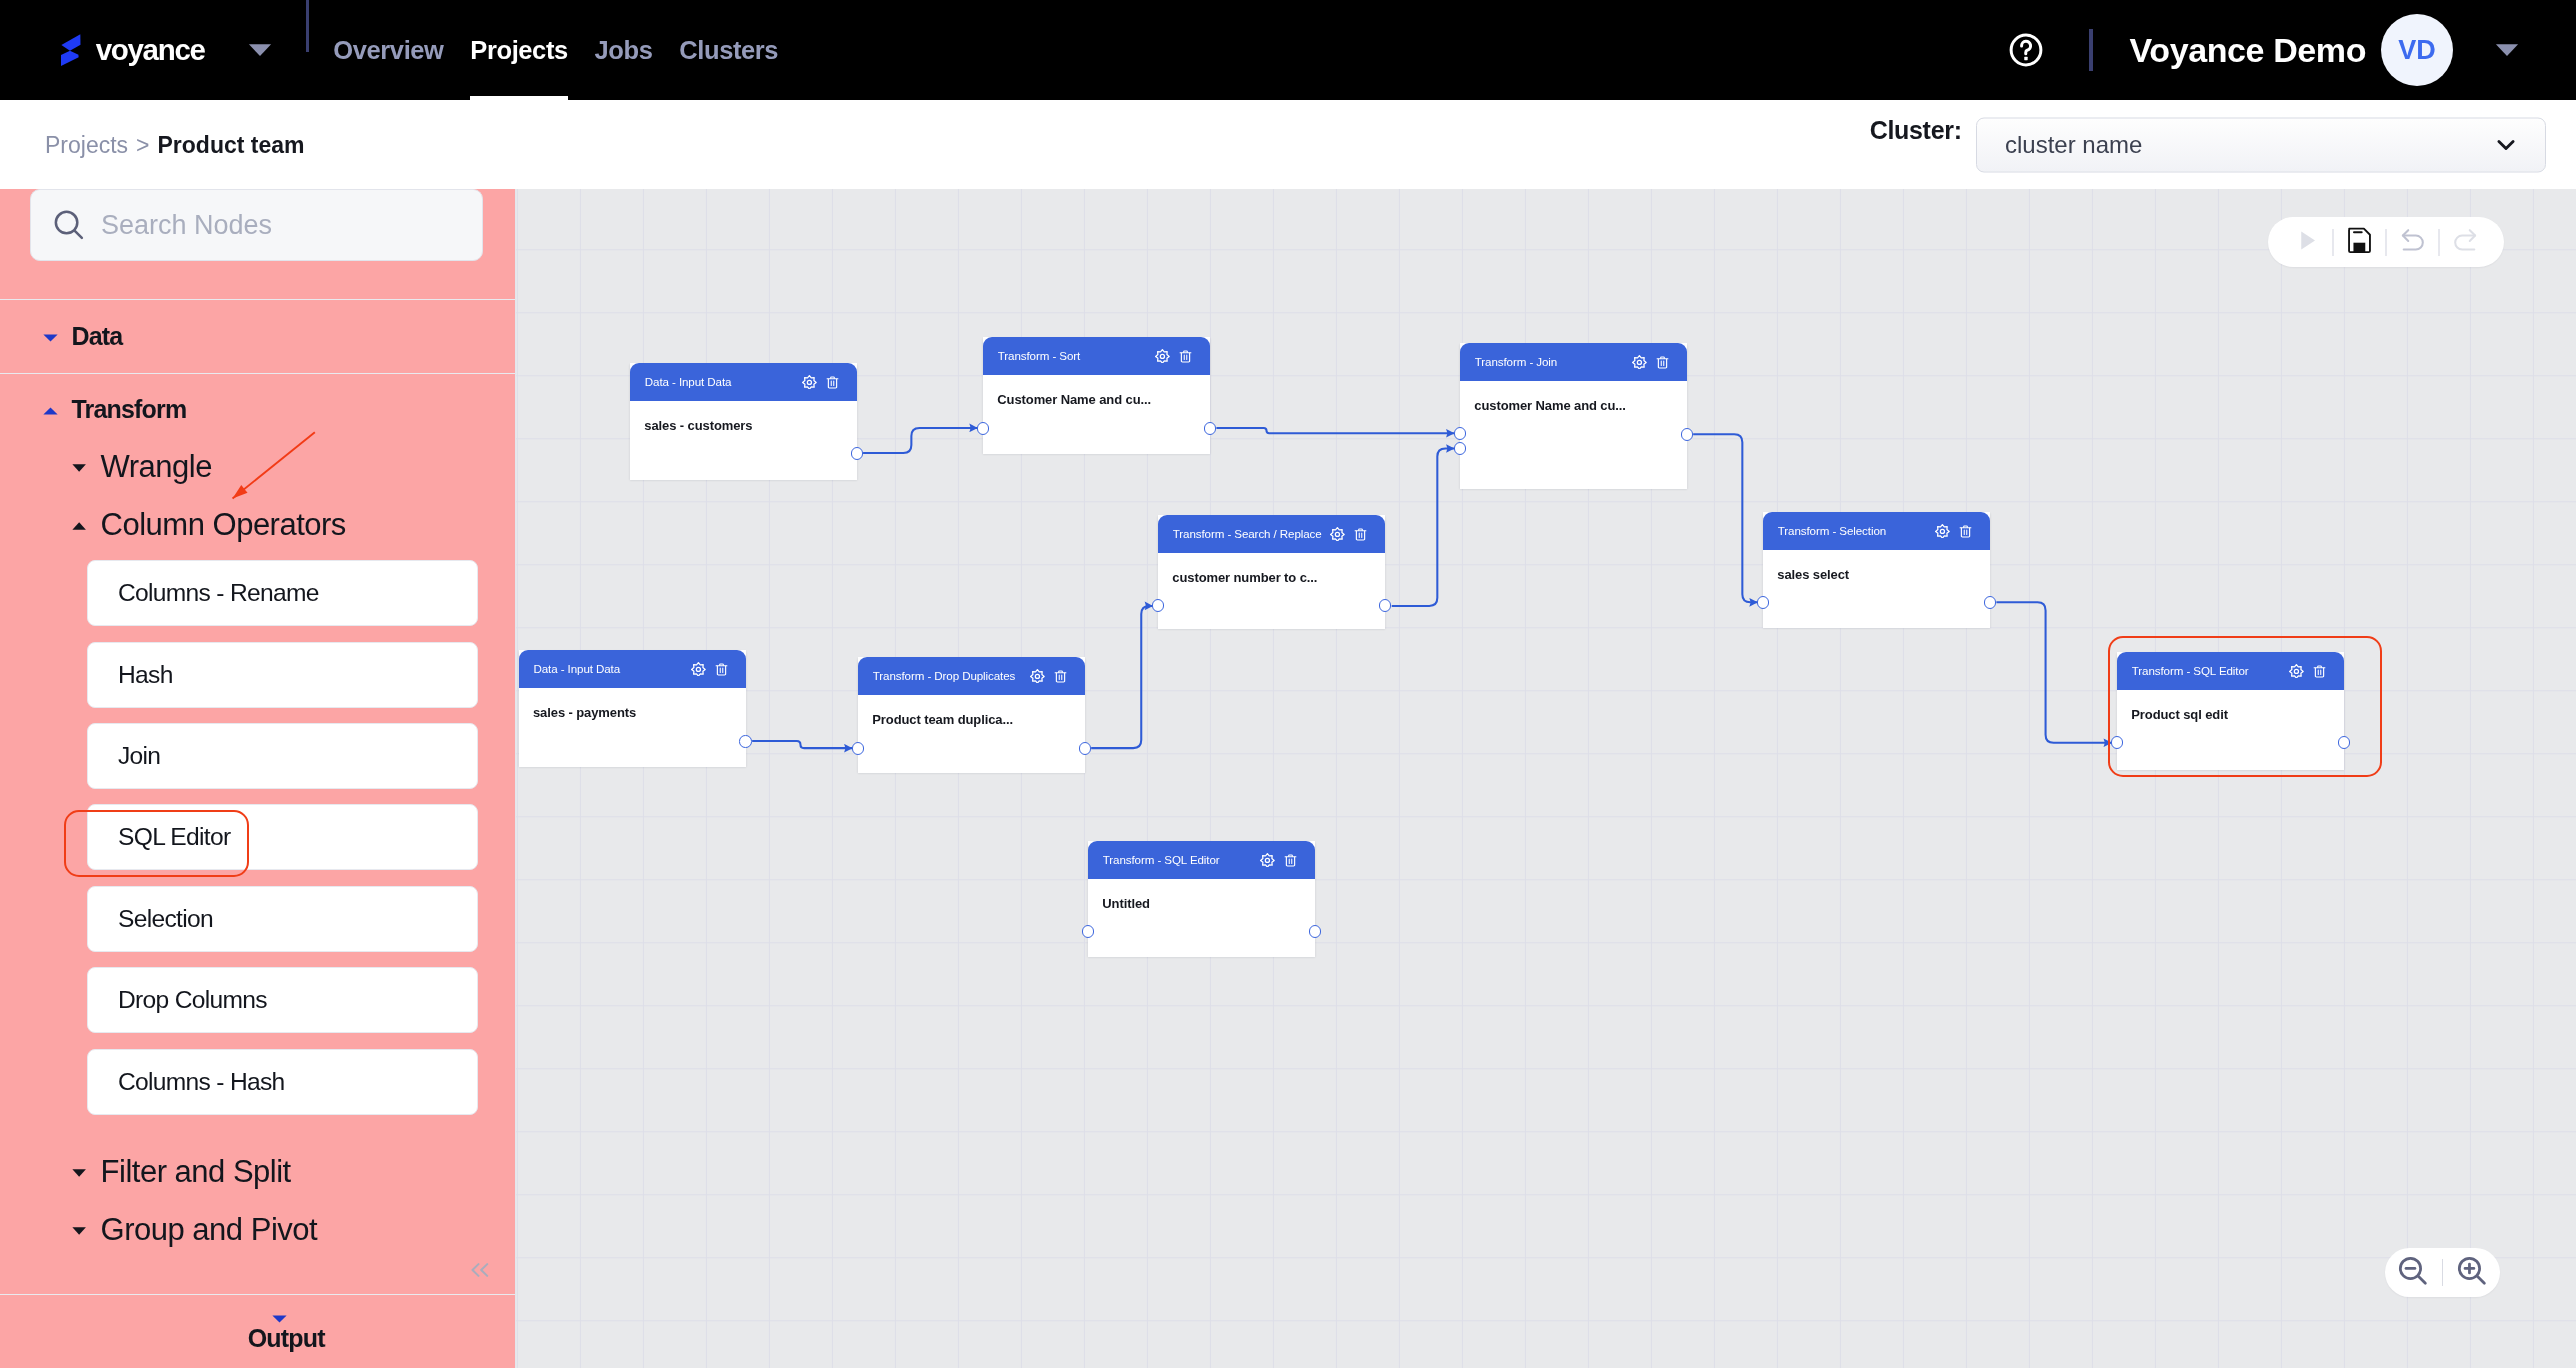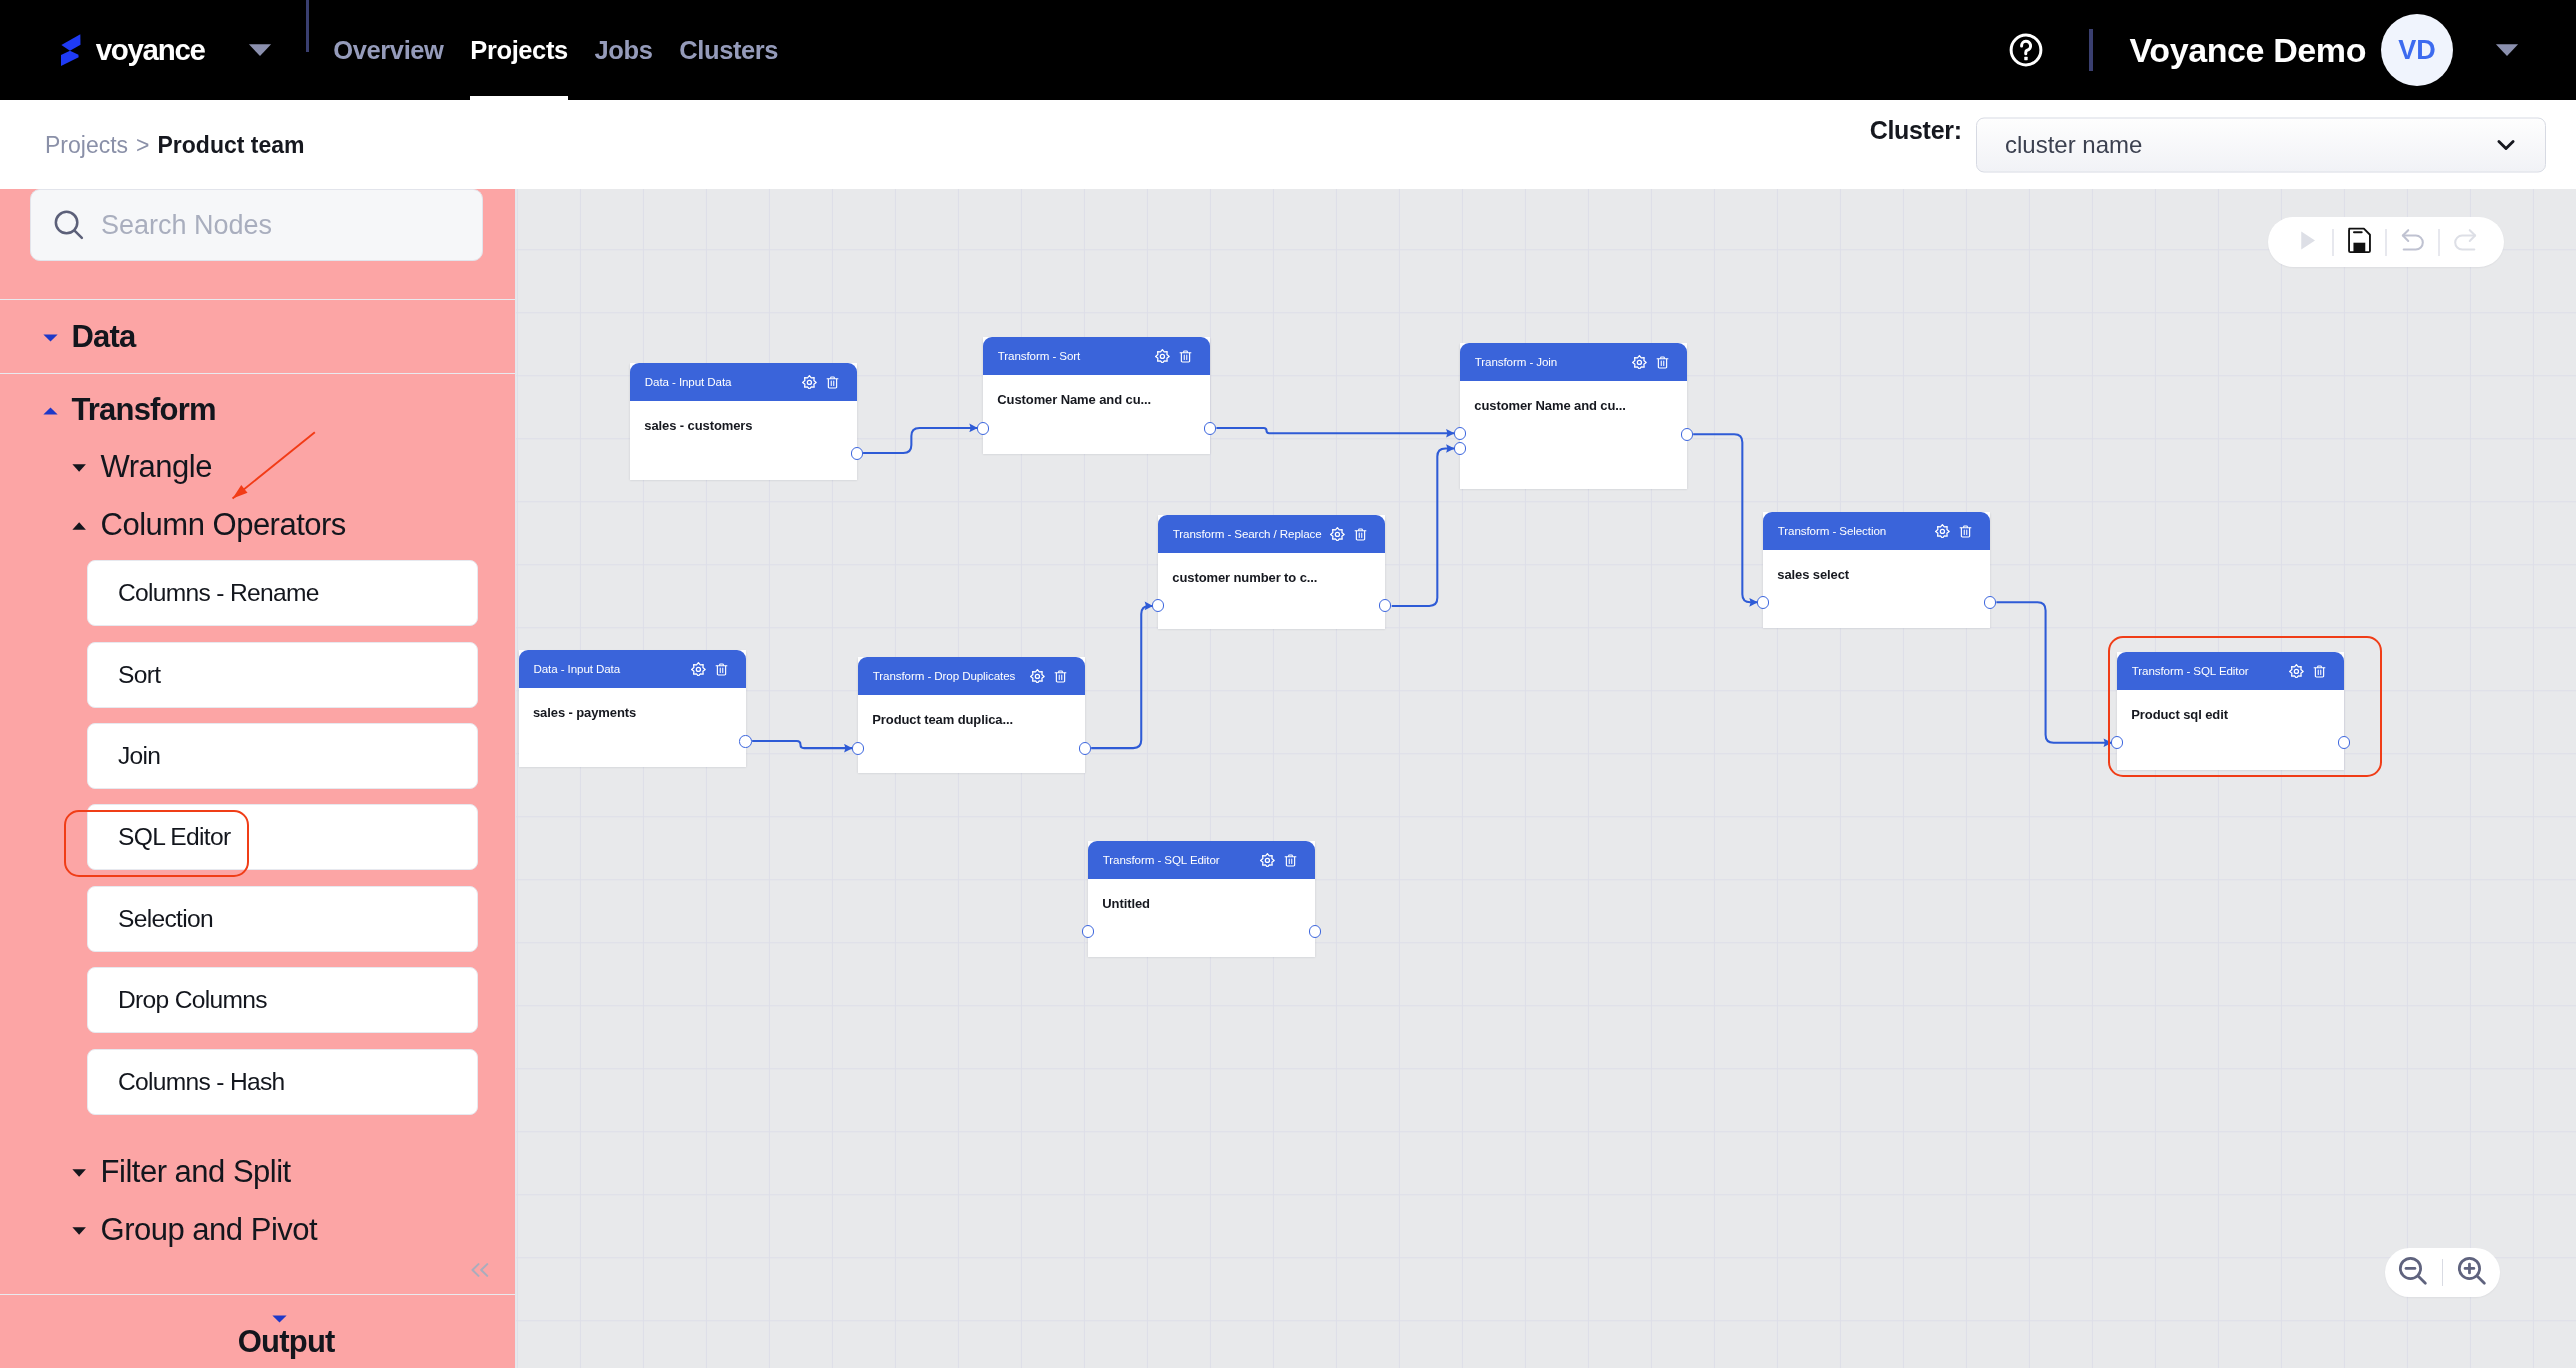--- a/index.html
+++ b/index.html
@@ -42,21 +42,21 @@
   
   .sidebar{position:absolute;left:0;top:189px;width:516px;height:1180px;background:#fca5a5;
       border-right:0.9px solid #E4E6EC;overflow:hidden}
   .search-wrap{padding:0px 32px 38px 29.5px}
   .search-box{height:72px;border:0.9px solid #E2E4EB;border-radius:9.8px;background:#F6F7F9;
      display:flex;align-items:center;padding:0 19px;cursor:text}
   .search-box .ph{color:#A9AEBE;font-size:27px;margin-left:12.5px;line-height:1}
   #tree{position:absolute;left:0;top:0;width:516px;height:1180px}
   .sbline{position:absolute;left:0;height:0.9px;background:#E9EAEF;width:516px}
   .sec{position:absolute;left:0;width:516px;display:flex;align-items:center;height:45px;padding-left:43px;cursor:pointer}
-  .sec-title{font-size:31px;font-weight:700;color:#13161D;margin-left:13.4px;line-height:1;letter-spacing:-0.8px}
+  .sec-title{font-size:25px;font-weight:700;color:#13161D;margin-left:13.4px;line-height:1;letter-spacing:-0.8px}
   .sub{position:absolute;left:0;width:516px;display:flex;align-items:center;height:39px;padding-left:72px;cursor:pointer}
   .sub-title{font-size:31px;color:#13161D;margin-left:14.3px;line-height:1;letter-spacing:-0.5px}
   .leaf{position:absolute;left:87px;width:391px;height:66px;border:0.9px solid #E7E9EF;border-radius:8px;
      display:flex;align-items:center;padding-left:30px;background:#fff;cursor:pointer}
   .leaf span{font-size:24.6px;color:#13161D;line-height:1;letter-spacing:-0.7px}
   .collapse-btn{position:absolute;cursor:pointer}
 
   
   .canvas{position:absolute;left:516px;top:189px;width:2060px;height:1180px;background:#E8E9EB;
       background-image:linear-gradient(to right,#DDDEE8 0.9px,transparent 0.9px),
@@ -180,21 +180,21 @@
         <div class="sub" style="top: 316px;">
           <span><svg width="14.3" height="8" viewBox="0 0 16 9">
               <path d="M0.4 8.6 H15.6 L8 0.4 Z" fill="#14161D"></path>
             </svg></span>
           <span class="sub-title">Column Operators</span>
         </div>
         <div class="leaf" style="top: 371px;">
           <span>Columns - Rename</span>
         </div>
         <div class="leaf" style="top: 453px;">
-          <span>Sort</span>
+          <span>Hash</span>
         </div>
         <div class="leaf" style="top: 534px;">
           <span>Join</span>
         </div>
         <div class="leaf" style="top: 615px;">
           <span>SQL Editor</span>
         </div>
         <div class="leaf" style="top: 697px;">
           <span>Selection</span>
         </div>

